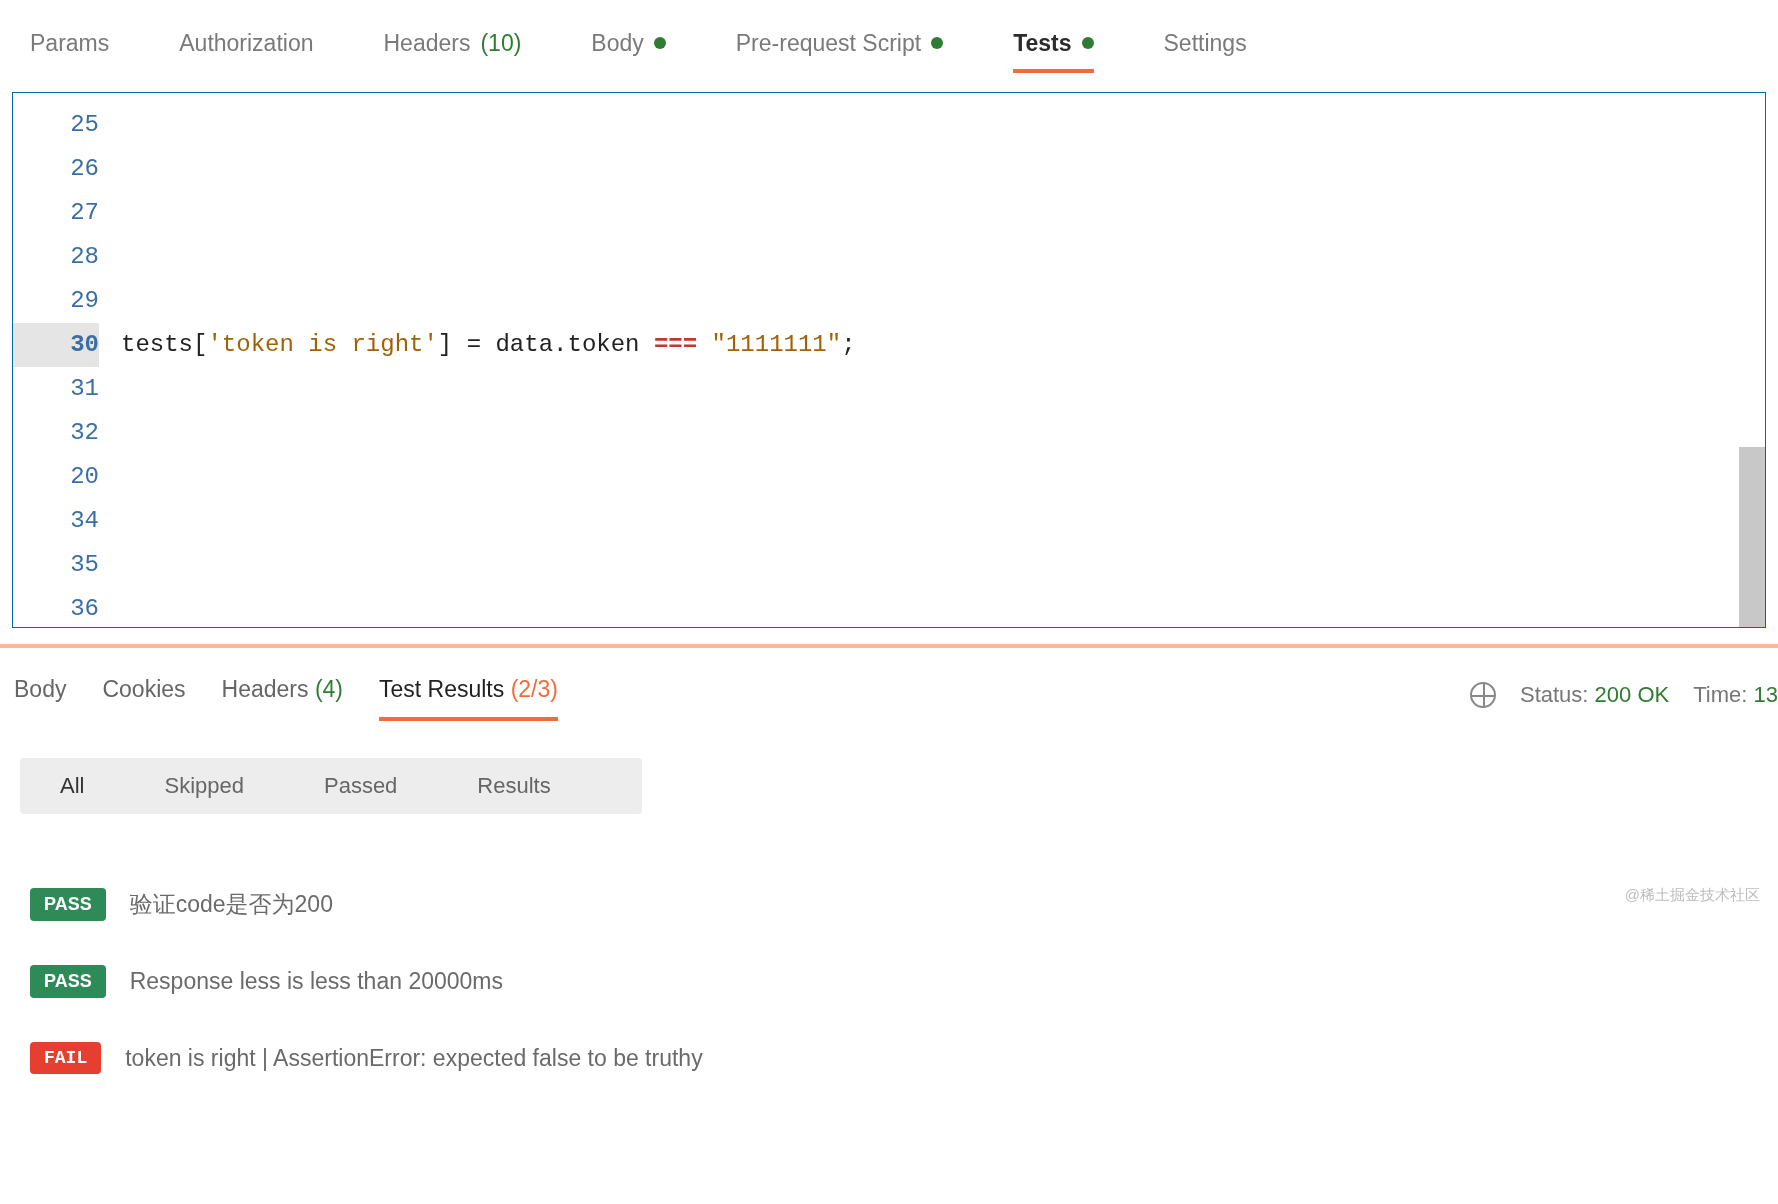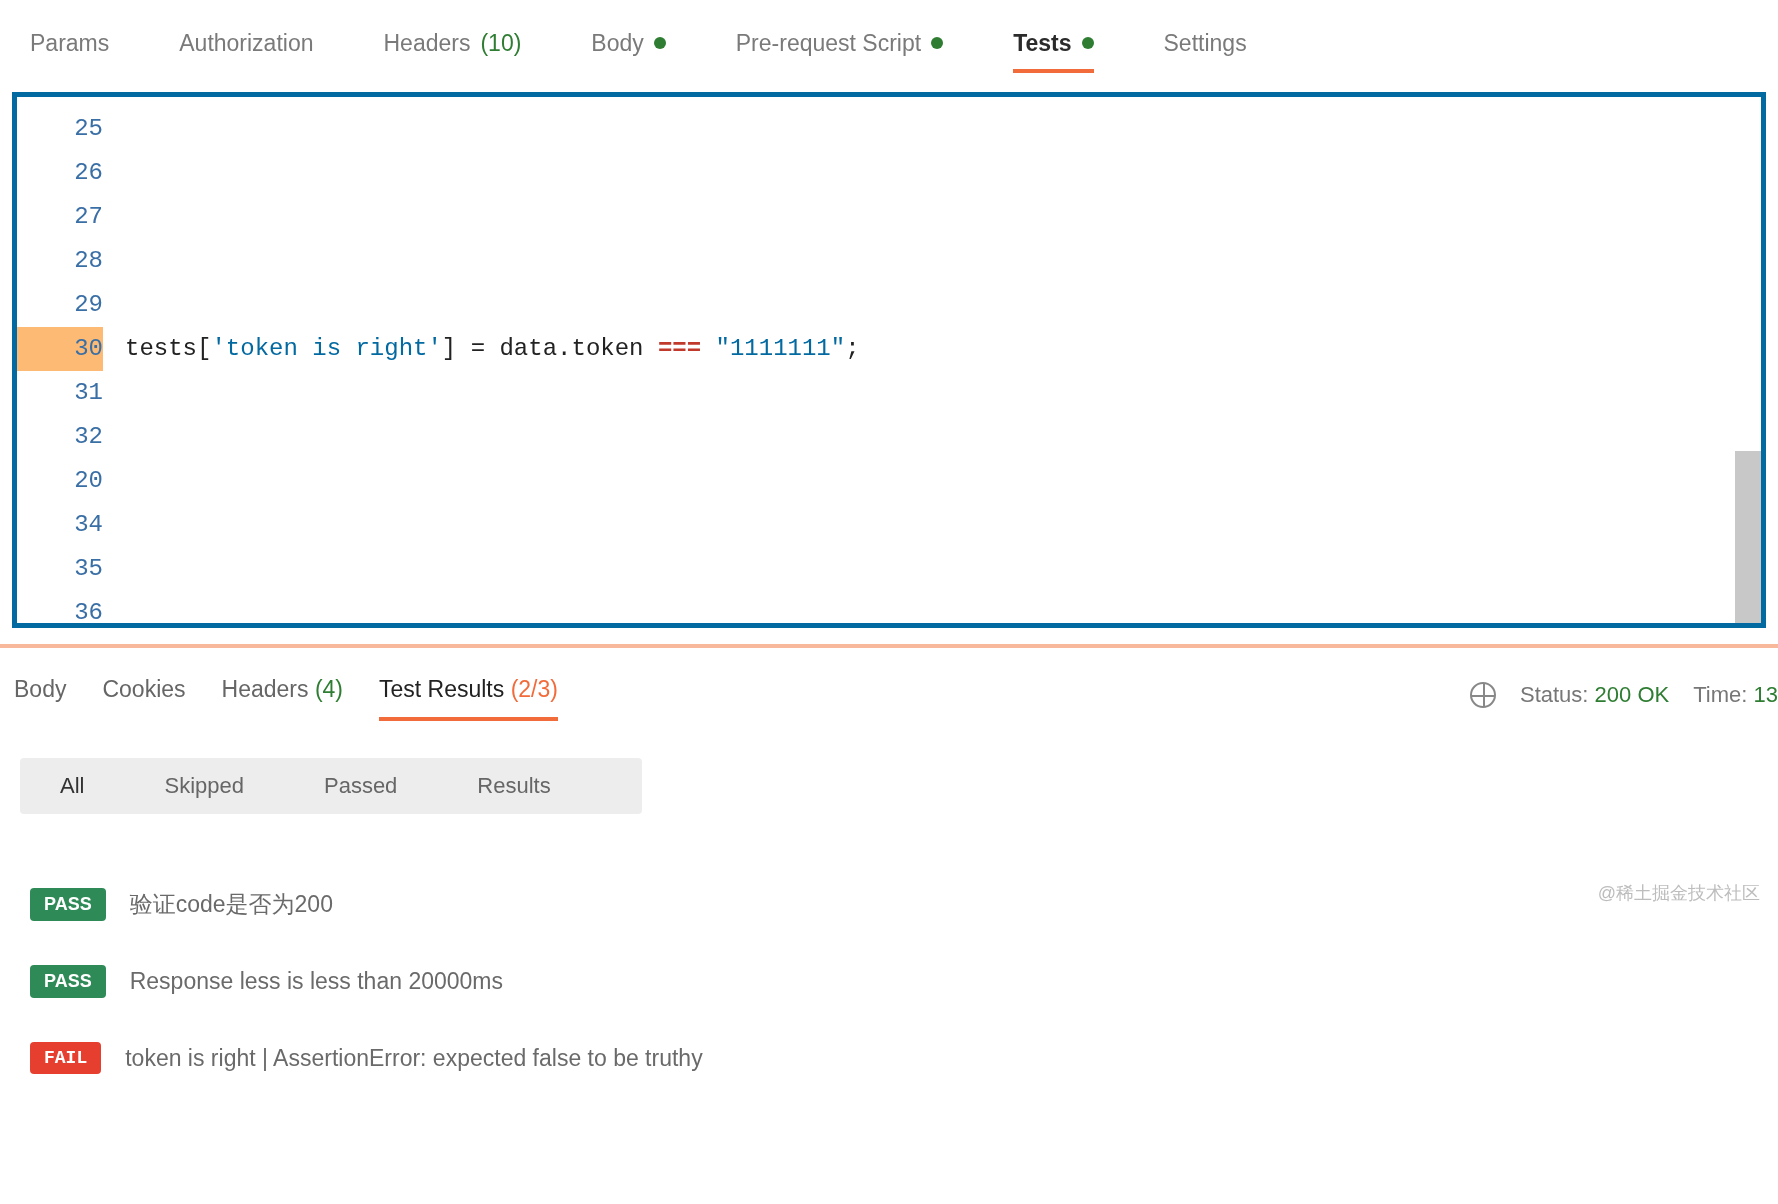--- a/index.html
+++ b/index.html
@@ -40,52 +40,52 @@
   .req-tab.active::after {
     content: "";
     position: absolute;
     left: 0; right: 0; bottom: -2px;
     height: 4px; background: #f26b3a;
   }
 
   
   .editor-wrap {
     margin: 12px 12px 0 12px;
-    border: 5px solid #0369a1;
+    border: 1px solid #0369a1;
     height: 536px;
     position: relative;
     background: #fff;
     overflow: hidden;
   }
   .gutter {
     position: absolute;
     left: 0; top: 0; bottom: 0;
     width: 108px;
     text-align: right;
     padding-right: 22px;
     padding-top: 10px;
     color: #3a6fa6;
     font-family: "SFMono-Regular", Consolas, "Liberation Mono", Menlo, monospace;
     font-size: 24px;
     line-height: 44px;
   }
-  .gutter .cur { background: #fdba74; display: block; }
+  .gutter .cur { background: #e5e5e5; display: block; font-weight: bold; }
   .code-area {
     position: absolute;
     left: 108px; right: 0; top: 0; bottom: 0;
     padding-top: 10px;
     font-family: "SFMono-Regular", Consolas, "Liberation Mono", Menlo, monospace;
     font-size: 24px;
     line-height: 44px;
     color: #222;
     white-space: pre;
   }
   .code-line { height: 44px; }
   .cm { color: #8a9aa8; } 
-  .str { color: #0369a1; }
+  .str { color: #a16207; }
   .op { color: #c0392b; font-weight: 600; }
   .scroll-thumb {
     position: absolute;
     right: 0; top: 354px;
     width: 26px; height: 182px;
     background: #c8c8c8;
   }
 
   .divider-orange {
     height: 4px; background: #f7b89b;
@@ -186,21 +186,21 @@
   }
   .badge.pass { background: #2e8b57; }
   .badge.fail { background: #e63e2f; font-family: Liberation Mono, monospace; }
   .result-text { color: #6a6a6a; font-size: 23px; }
 
   .watermark {
     position: absolute;
     right: 18px;
     bottom: 299px;
     color: #bdbdbd;
-    font-size: 18px;
+    font-size: 15px;
   }
 </style>
 </head>
 <body>
 
 <div class="req-tabs">
   <div class="req-tab">Params</div>
   <div class="req-tab">Authorization</div>
   <div class="req-tab">
     <span>Headers</span>

